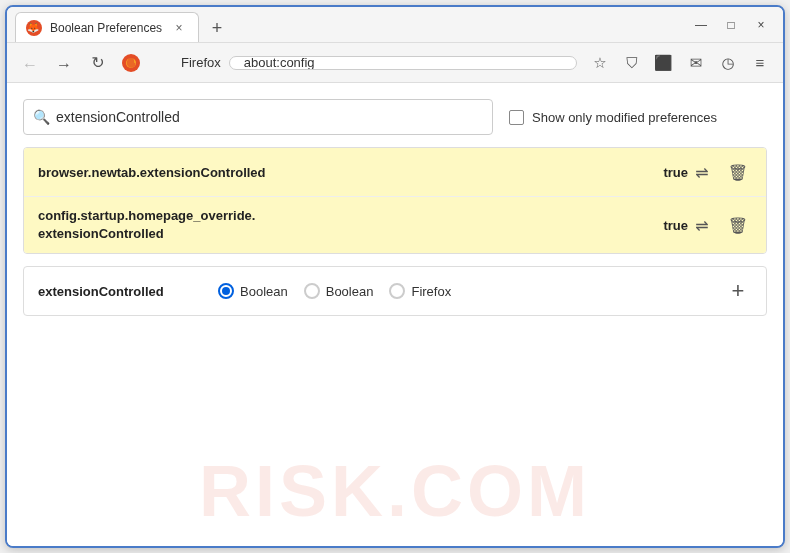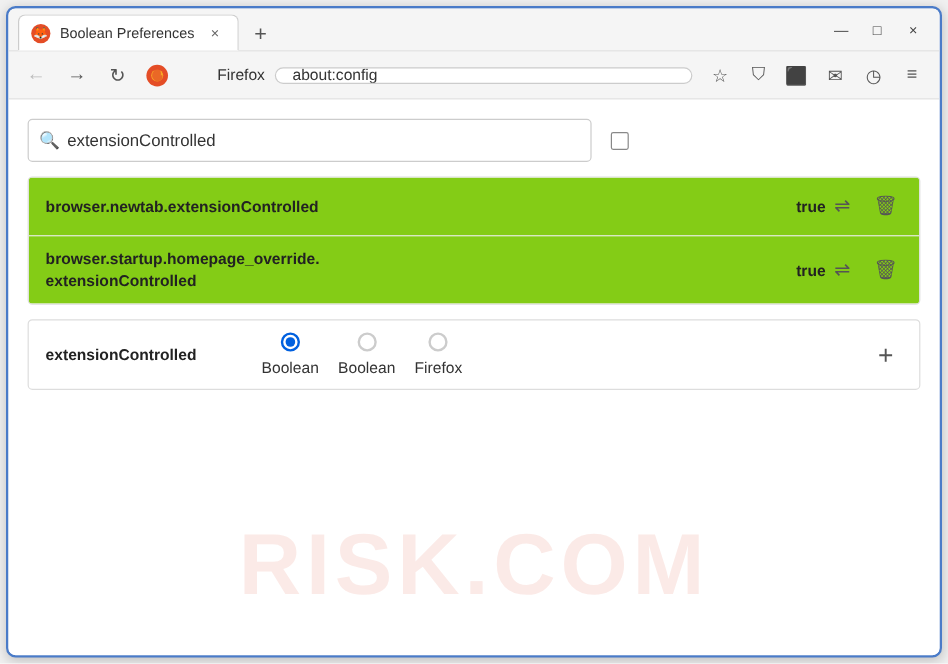--- a/index.html
+++ b/index.html
@@ -189,21 +189,21 @@
       flex: 1;
       background: #fff;
       padding: 16px;
       position: relative;
       overflow: hidden;
     }
 
     
     .watermark {
       position: absolute;
-      bottom: 34px;
+      bottom: 14px;
       left: 50%;
       transform: translateX(-50%);
       font-size: 72px;
       font-weight: 900;
       color: rgba(220, 80, 60, 0.12);
       letter-spacing: 4px;
       white-space: nowrap;
       pointer-events: none;
       font-family: Arial, sans-serif;
       z-index: 0;
@@ -267,21 +267,21 @@
       overflow: hidden;
       margin-bottom: 12px;
       position: relative;
       z-index: 1;
     }
     .pref-row {
       display: flex;
       align-items: center;
       padding: 10px 14px;
       border-bottom: 1px solid #eee;
-      background: #84cc16;
+      background: #fef9c3;
       min-height: 44px;
     }
     .pref-row:last-child { border-bottom: none; }
     .pref-name {
       font-size: 13px;
       font-weight: 700;
       color: #222;
       flex: 1;
     }
     .pref-name-multiline {
@@ -339,21 +339,20 @@
       display: flex;
       align-items: center;
       gap: 16px;
       flex: 1;
     }
     .radio-option {
       display: flex;
       align-items: center;
       gap: 6px;
       cursor: pointer;
-      flex-direction: column;
     }
     .radio-circle {
       width: 16px;
       height: 16px;
       border-radius: 50%;
       border: 2px solid #ccc;
       background: #fff;
       display: flex;
       align-items: center;
       justify-content: center;
@@ -434,37 +433,38 @@
   <div class="page-content">
     <div class="watermark">RISK.COM</div>
 
     <div class="search-section">
       <div class="pref-search-wrap">
         <span class="pref-search-icon">🔍</span>
         <input class="pref-search" type="text" value="extensionControlled" placeholder="extensionControlled" style="">
       </div>
       <div class="show-modified-wrap">
         <div class="checkbox-modified"></div>
+        <span class="show-modified-label">Show only modified preferences</span>
       </div>
     </div>
 
     <div class="pref-table">
 
       <div class="pref-row">
         <span class="pref-name">browser.newtab.extensionControlled</span>
         <span class="pref-value">true</span>
         <div class="pref-actions">
           <button class="pref-action-btn" title="Toggle">⇌</button>
           <button class="pref-action-btn" title="Delete">🗑</button>
         </div>
       </div>
 
       <div class="pref-row">
         <span class="pref-name-multiline">
-          <span>browser.startup.homepage_override.</span><br>
+          <span>config.startup.homepage_override.</span><br>
           <span>extensionControlled</span>
         </span>
         <span class="pref-value">true</span>
         <div class="pref-actions">
           <button class="pref-action-btn" title="Toggle">⇌</button>
           <button class="pref-action-btn" title="Delete">🗑</button>
         </div>
       </div>
     </div>
 

